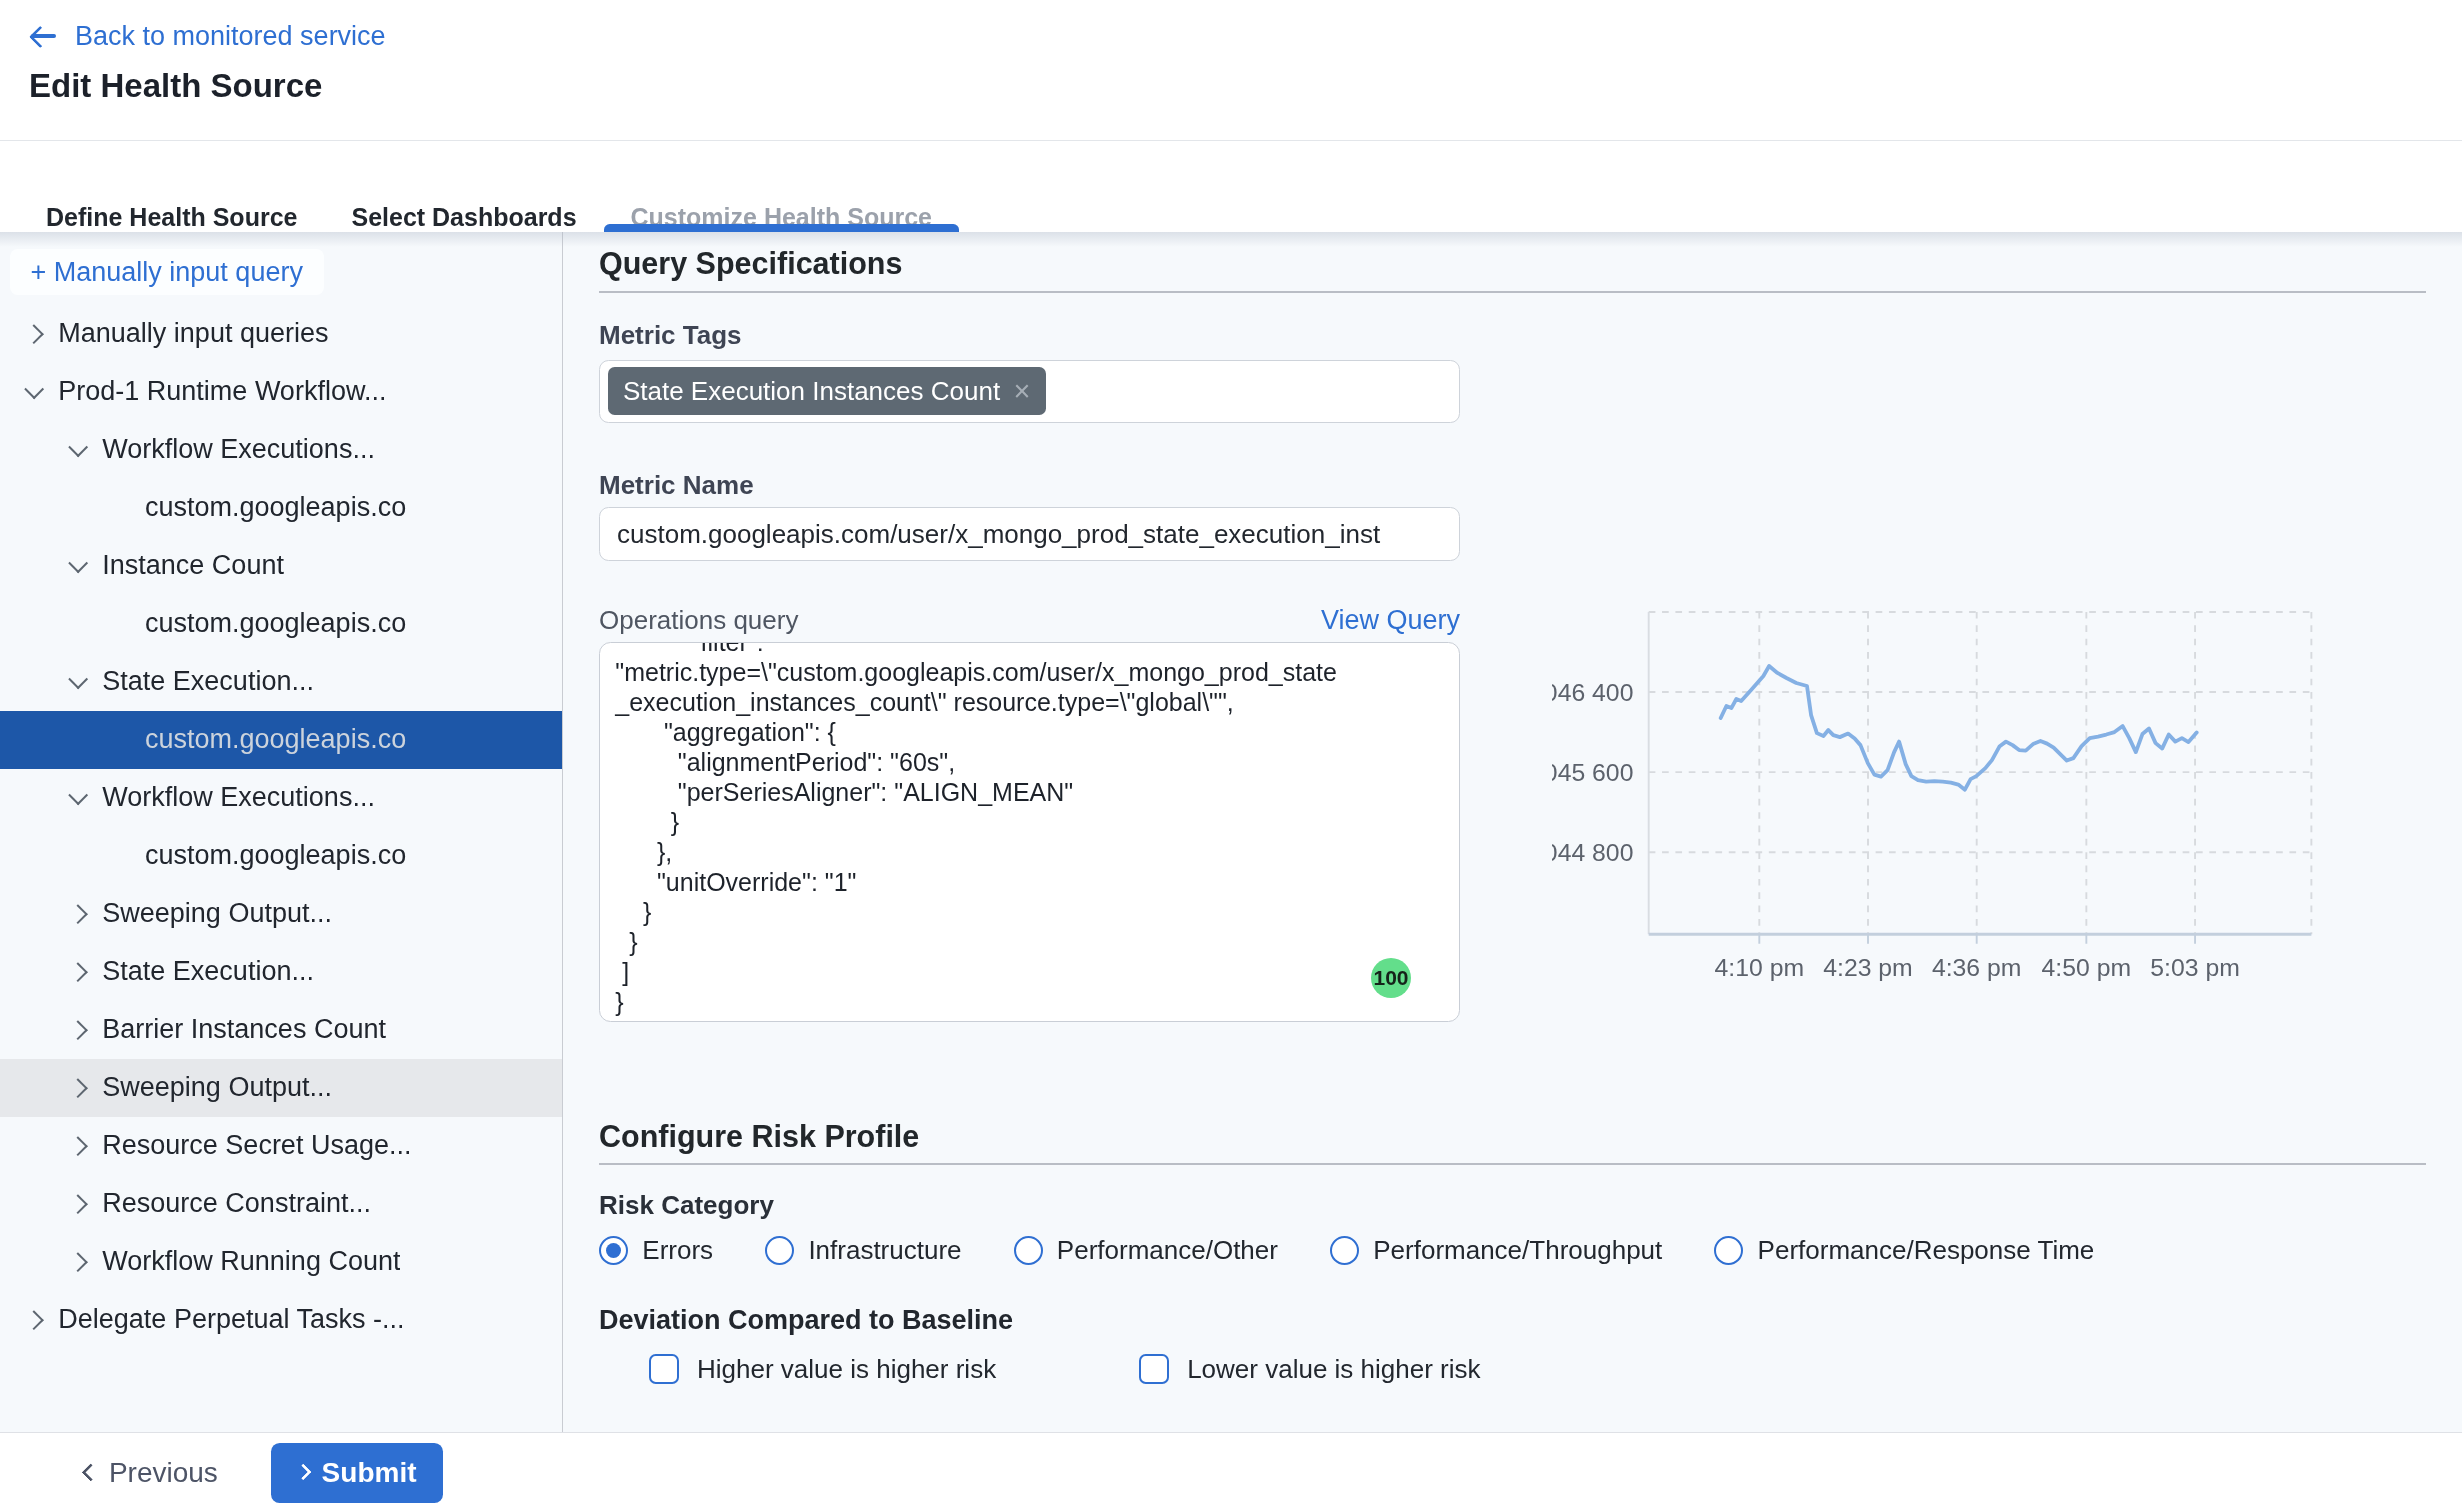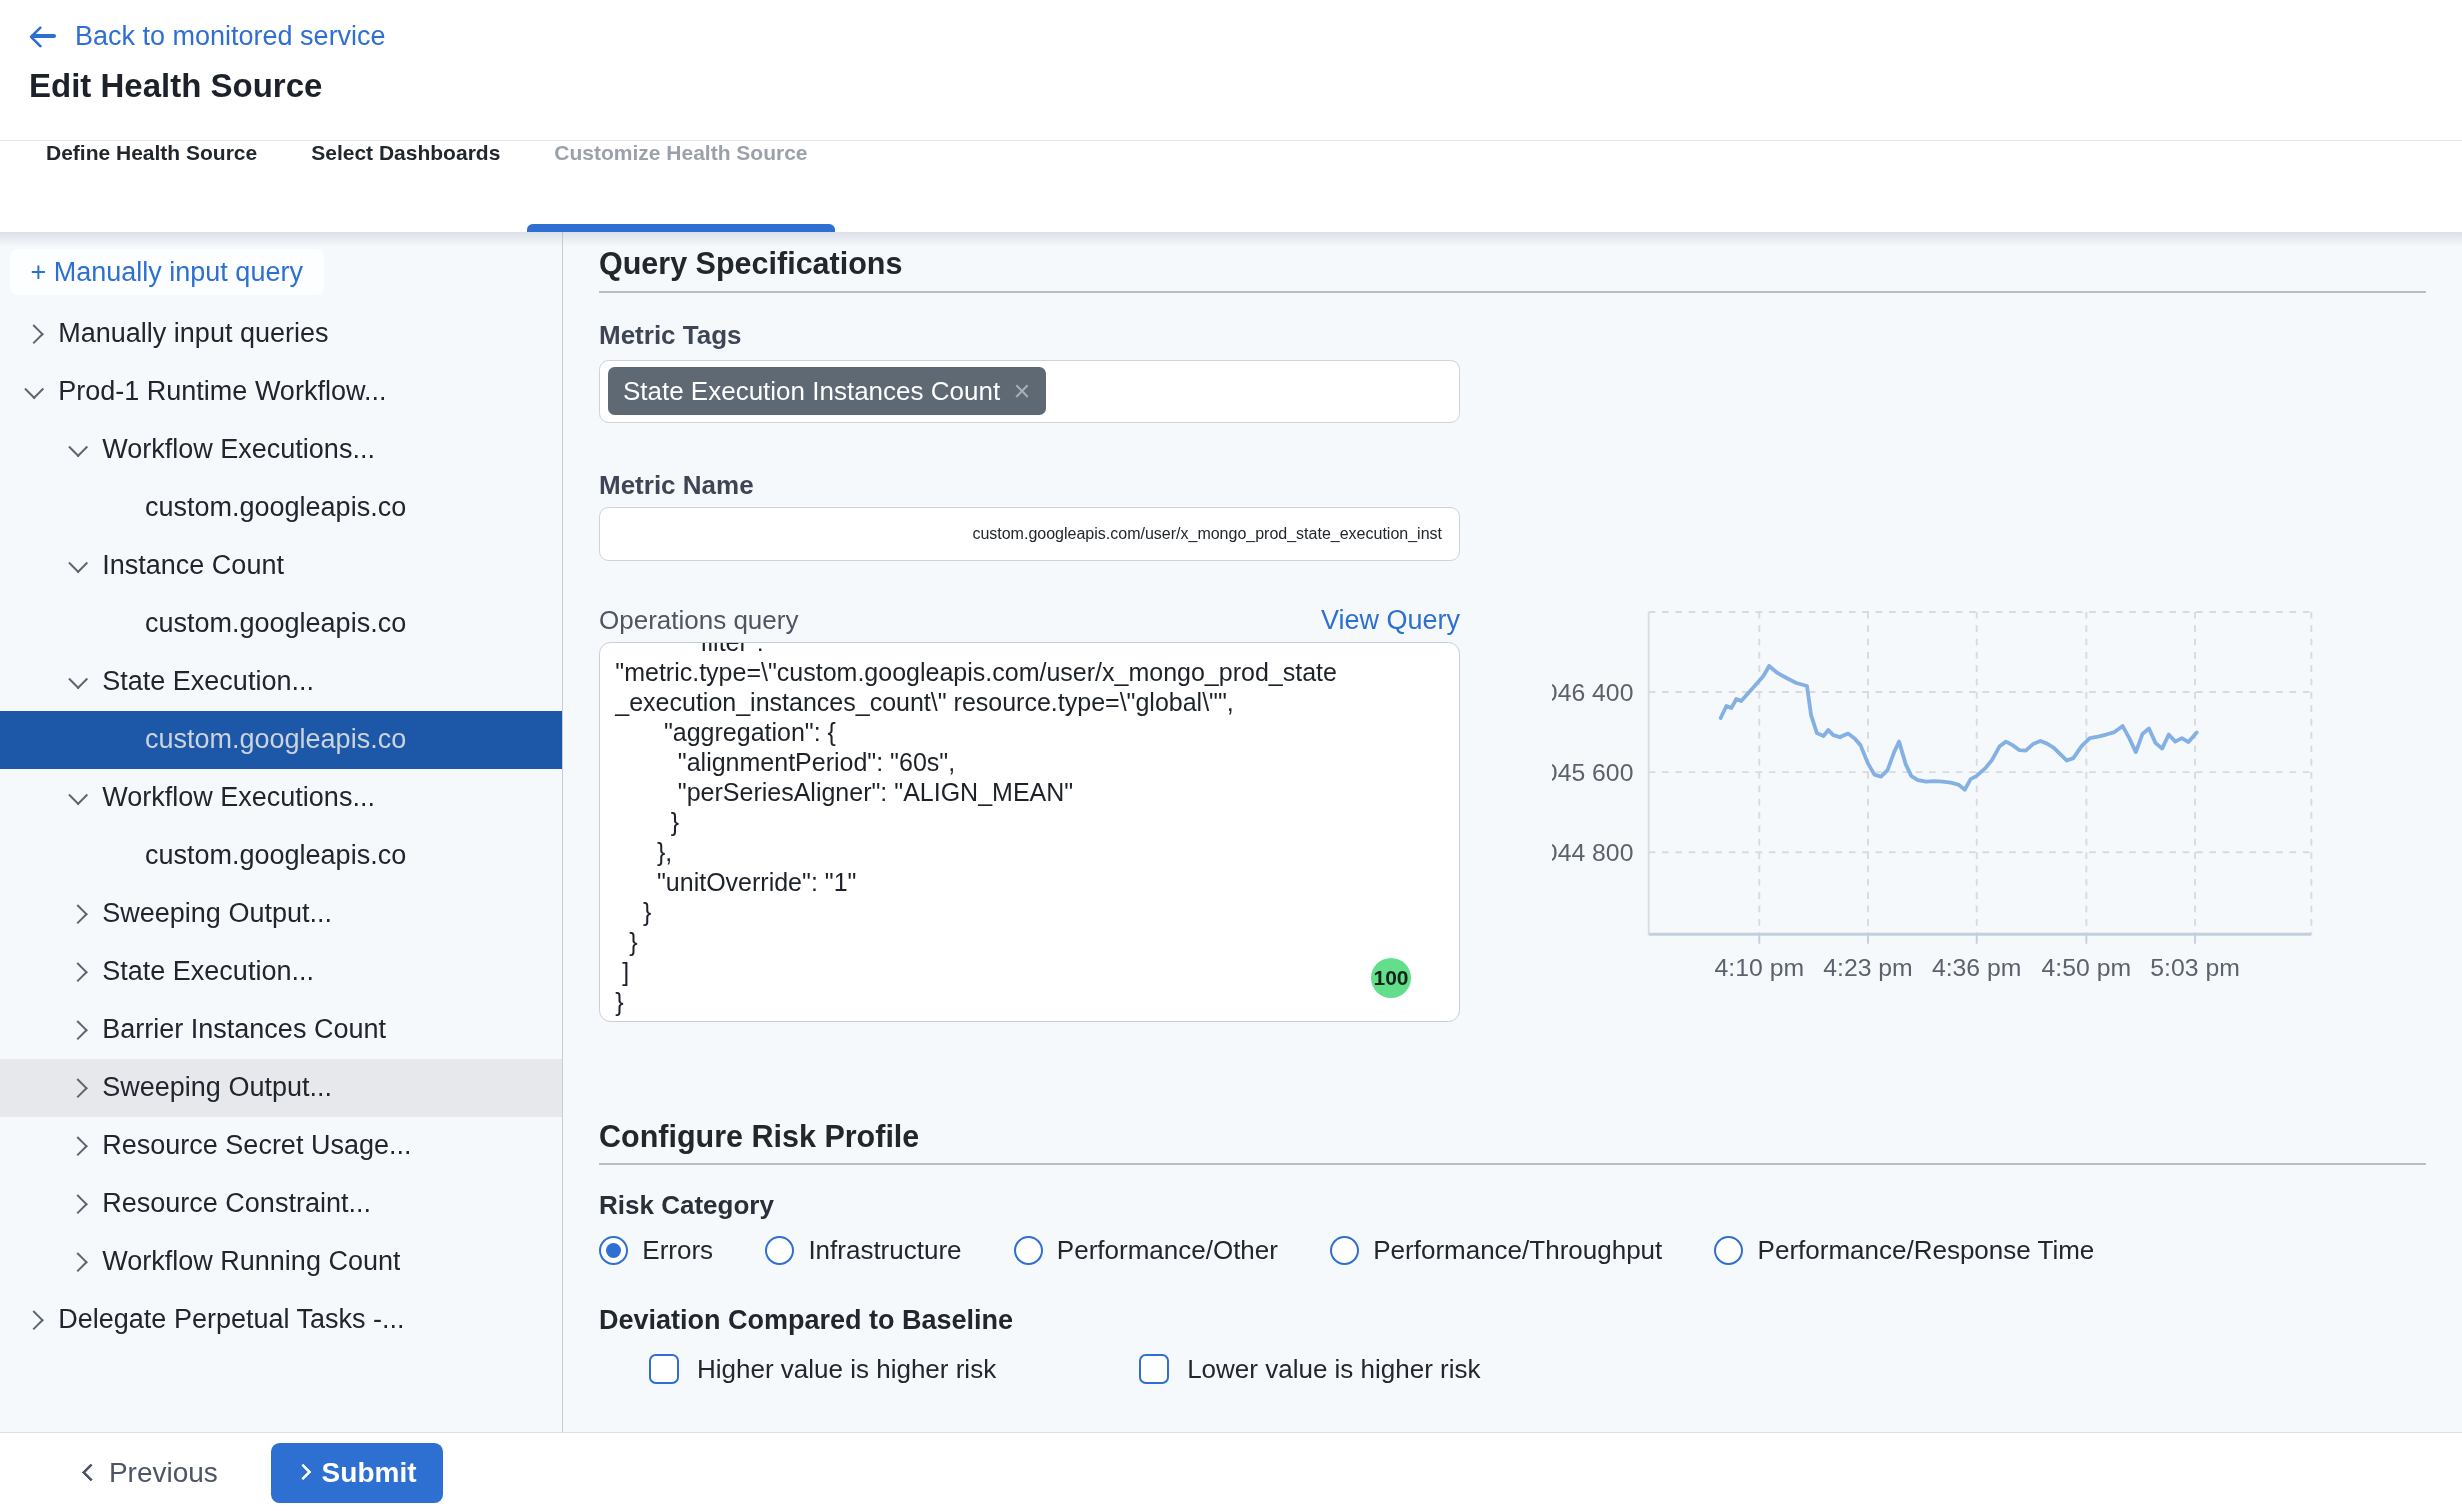--- a/index.html
+++ b/index.html
@@ -11,21 +11,21 @@
   .header { height:140px; background:#fff; padding-left:29px; flex:0 0 auto; }
   .back-row { display:flex; align-items:center; gap:17px; padding-top:21px; cursor:pointer; }
   .back-arrow { width:29px; height:29px; position:relative; }
   .back-arrow:before { content:""; position:absolute; left:1.9px; top:12.4px; width:25px; height:3.8px; background:#2e6fd2; border-radius:1.9px; }
   .back-arrow:after { content:""; position:absolute; left:2.9px; top:6.7px; width:13.4px; height:13.4px; border-left:3.8px solid #2e6fd2; border-bottom:3.8px solid #2e6fd2; border-radius:1.9px; transform:rotate(45deg); }
   .back-label { color:#2e6fd2; font-size:27px; }
   .page-title { font-size:33px; font-weight:700; color:#1c212a; margin-top:15.3px; }
 
   
   .tabbar { height:92px; background:#fff; border-top:1.9px solid #e3e6ea; display:flex; align-items:stretch; padding-left:19px; flex:0 0 auto; }
-  .tab { display:flex; align-items:flex-start; padding:0 27px; font-size:21px; font-weight:600; color:#22272e; position:relative; cursor:pointer; }
+  .tab { display:flex; align-items:flex-end; padding:0 27px; font-size:25px; font-weight:600; color:#22272e; position:relative; cursor:pointer; }
   .tab.active { color:#9ba1ab; }
   .tab.active .tab-underline { position:absolute; left:0; right:0; bottom:0; height:7.6px; background:#2e6fd2; border-radius:5.7px 5.7px 0 0; }
 
   
   .content { flex:1 1 auto; display:flex; background:#f6f9fc; position:relative; overflow:hidden; }
   .content:before { content:""; position:absolute; left:0; right:0; top:0; height:15.3px;
      background:linear-gradient(to bottom, rgba(170,180,195,.35), rgba(170,180,195,0)); pointer-events:none; z-index:5; }
 
   
   .sidebar { width:563px; flex:0 0 auto; border-right:1.9px solid #c9ccd2; padding-top:9.5px; overflow:hidden; }
@@ -45,21 +45,21 @@
   .main { flex:1 1 auto; padding:0 34px 0 36px; overflow:hidden; }
   .section-heading { font-size:30.5px; font-weight:600; color:#22272b; line-height:42px; }
   .h1 { margin-top:9.5px; }
   .rule-1 { height:1.9px; background:#b9bdc5; margin-top:7.6px; width:1827px; }
   .field-label { font-size:26px; font-weight:600; color:#3f4554; }
   .lbl-tags { margin-top:27px; }
   .tagbox { margin-top:8.6px; width:861px; height:63px; background:#fff; border:1.9px solid #ced3da; border-radius:9.5px; display:flex; align-items:center; padding:0 7.6px; cursor:text; }
   .chip { background:#5e6973; color:#fff; border-radius:6.7px; height:48px; display:flex; align-items:center; padding:0 15.3px; font-size:26px; }
   .chip-x { color:#a6aeb6; font-size:29px; margin-left:13.4px; cursor:pointer; line-height:1; }
   .lbl-name { margin-top:47px; }
-  .text-input { margin-top:6.7px; width:861px; height:54px; background:#fff; border:1.9px solid #ced3da; border-radius:9.5px; display:flex; align-items:center; padding:0 17px; font-size:16px; color:#22272e; white-space:nowrap; overflow:hidden;justify-content:flex-end; }
+  .text-input { margin-top:6.7px; width:861px; height:54px; background:#fff; border:1.9px solid #ced3da; border-radius:9.5px; display:flex; align-items:center; padding:0 17px; font-size:26px; color:#22272e; white-space:nowrap; overflow:hidden; }
 
   .ops-row { margin-top:44px; display:flex; align-items:flex-start; }
   .ops-col { width:861px; flex:0 0 auto; }
   .ops-label-row { display:flex; justify-content:space-between; align-items:baseline; }
   .ops-label { font-size:26px; color:#4f5662; }
   .view-query { font-size:27px; color:#2e6fd2; font-weight:500; cursor:pointer; }
   .query-box { margin-top:5.7px; width:861px; height:380px; background:#fff; border:1.9px solid #c9ced6; border-radius:11.5px; padding:0 15.3px; overflow:hidden; position:relative; cursor:text; }
   .query-code { white-space:pre; font-size:25px; line-height:30px; color:#1d222a; margin-top:-16px; }
   .records-badge { position:absolute; right:48px; bottom:23px; width:40px; height:40px; border-radius:50%; background:#63de8b; color:#15231a; font-size:21px; font-weight:700; display:flex; align-items:center; justify-content:center; }
 

